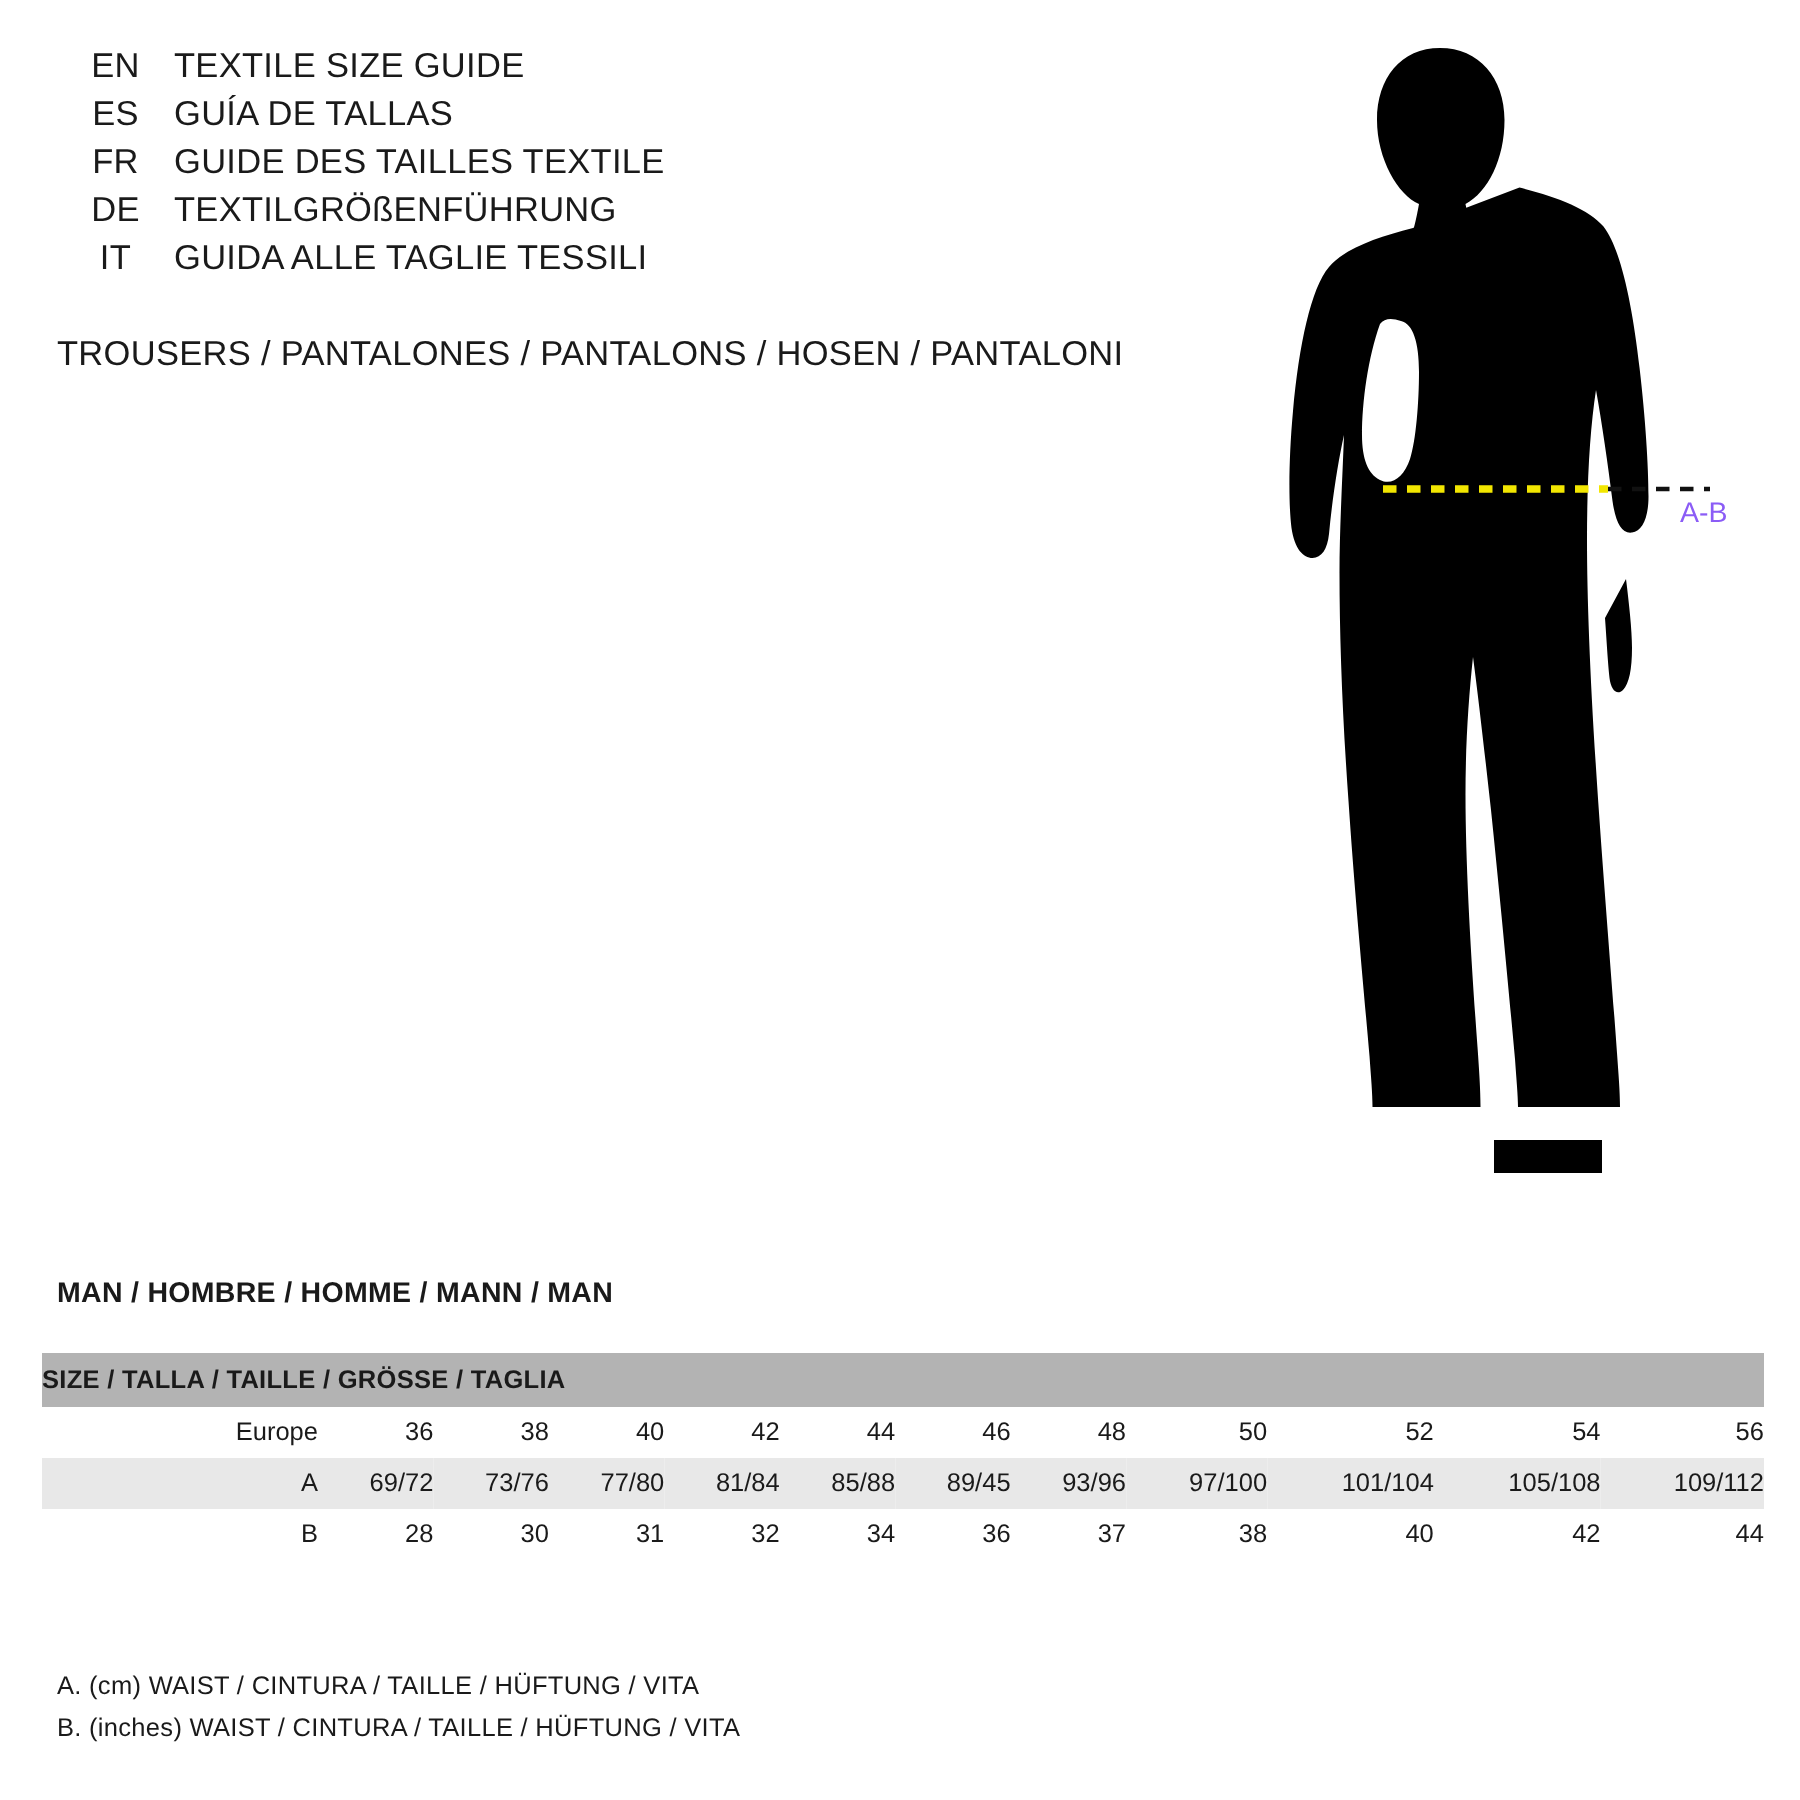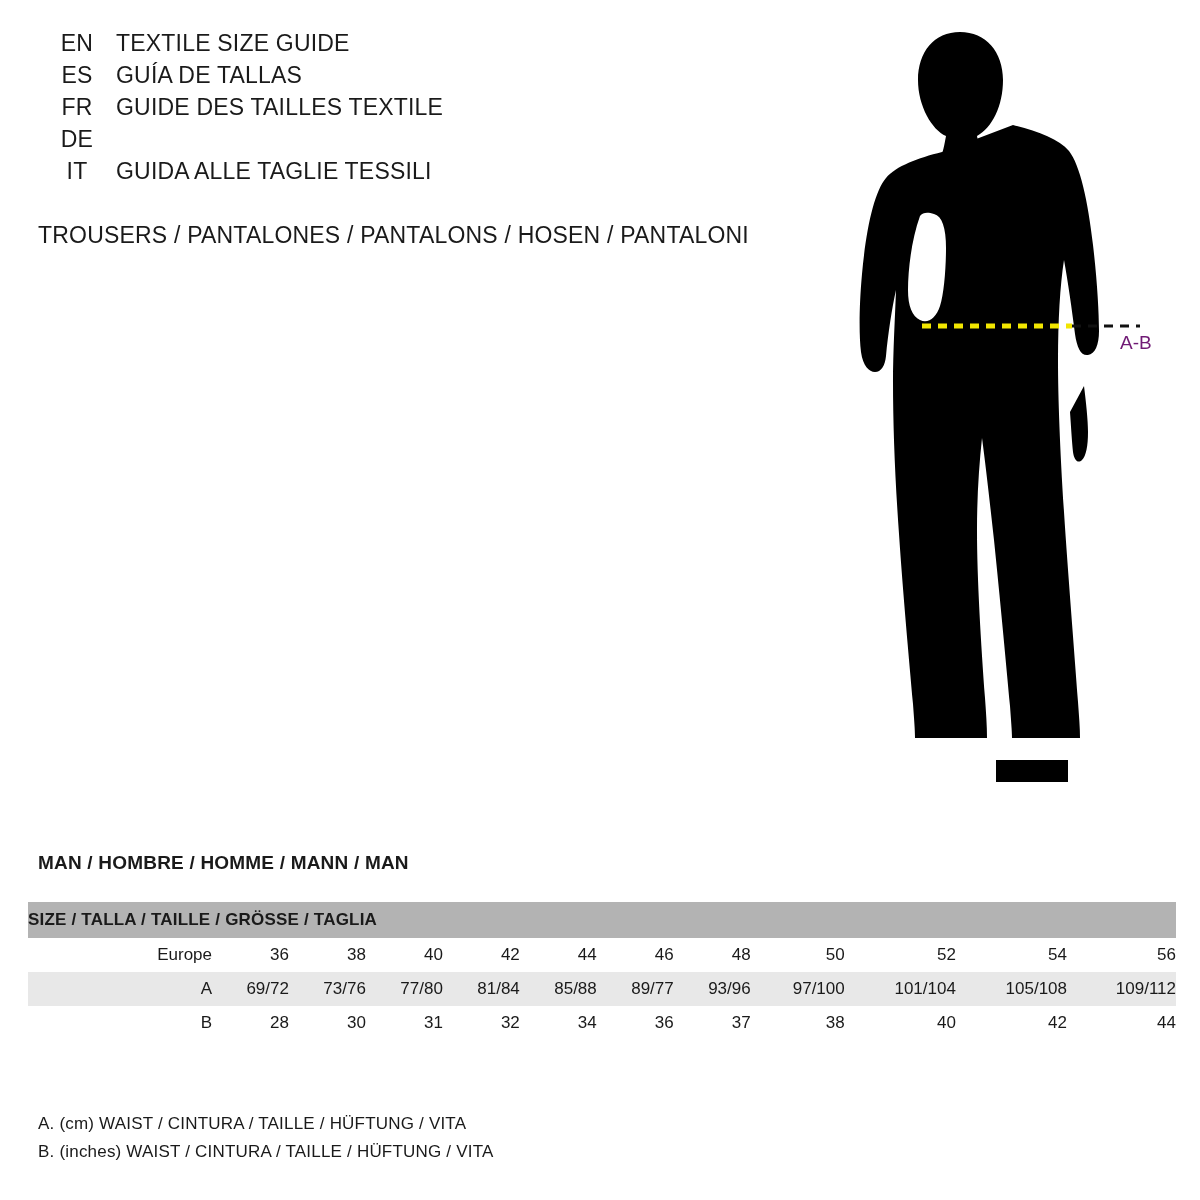--- a/index.html
+++ b/index.html
@@ -58,21 +58,21 @@
     height: 790px;
   }
   .figure-wrap svg {
     display: block;
   }
   .ab-label {
     position: absolute;
     left: 320px;
     top: 312px;
     font-size: 19px;
-    color: #701a75;
+    color: #8b5cf6;
   }
 
   
   .section-title {
     position: absolute;
     left: 38px;
     top: 852px;
     font-size: 19px;
     font-weight: bold;
     letter-spacing: 0.2px;
@@ -136,20 +136,21 @@
   <div class="lang-row">
     <span class="lang-code">ES</span>
     <span class="lang-text">GUÍA DE TALLAS</span>
   </div>
   <div class="lang-row">
     <span class="lang-code">FR</span>
     <span class="lang-text">GUIDE DES TAILLES TEXTILE</span>
   </div>
   <div class="lang-row">
     <span class="lang-code">DE</span>
+    <span class="lang-text">TEXTILGRÖßENFÜHRUNG</span>
   </div>
   <div class="lang-row">
     <span class="lang-code">IT</span>
     <span class="lang-text">GUIDA ALLE TAGLIE TESSILI</span>
   </div>
 </div>
 
 <div class="garment-line">TROUSERS / PANTALONES / PANTALONS / HOSEN / PANTALONI</div>
 
 <div class="figure-wrap">
@@ -224,21 +225,21 @@
       <td>54</td>
       <td>56</td>
     </tr>
     <tr>
       <td class="rowhead">A</td>
       <td>69/72</td>
       <td>73/76</td>
       <td>77/80</td>
       <td>81/84</td>
       <td>85/88</td>
-      <td>89/77</td>
+      <td>89/45</td>
       <td>93/96</td>
       <td>97/100</td>
       <td>101/104</td>
       <td>105/108</td>
       <td>109/112</td>
     </tr>
     <tr>
       <td class="rowhead">B</td>
       <td>28</td>
       <td>30</td>

